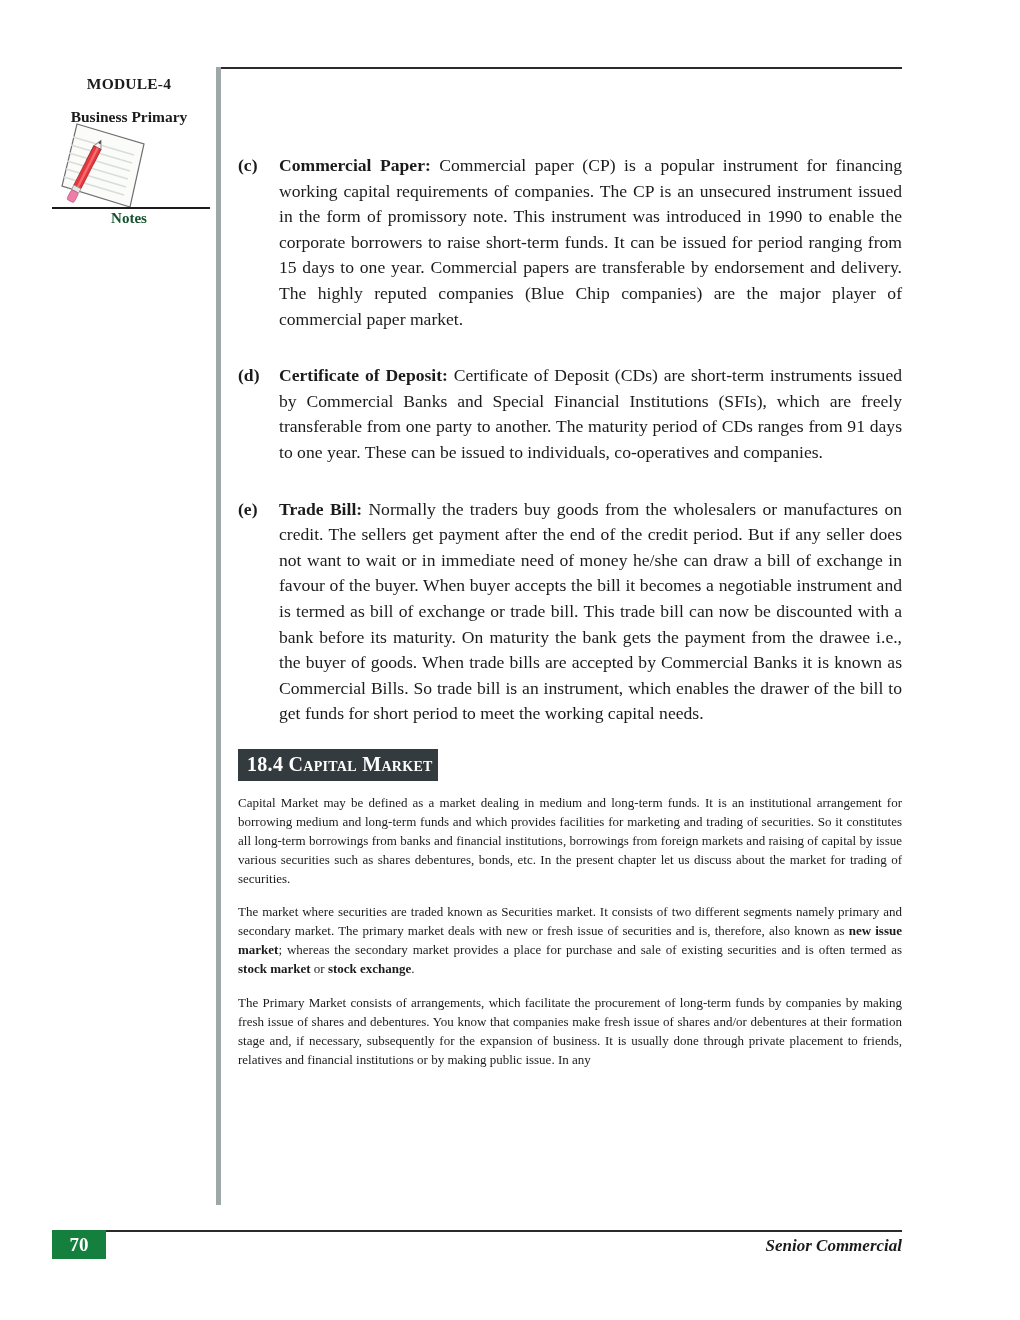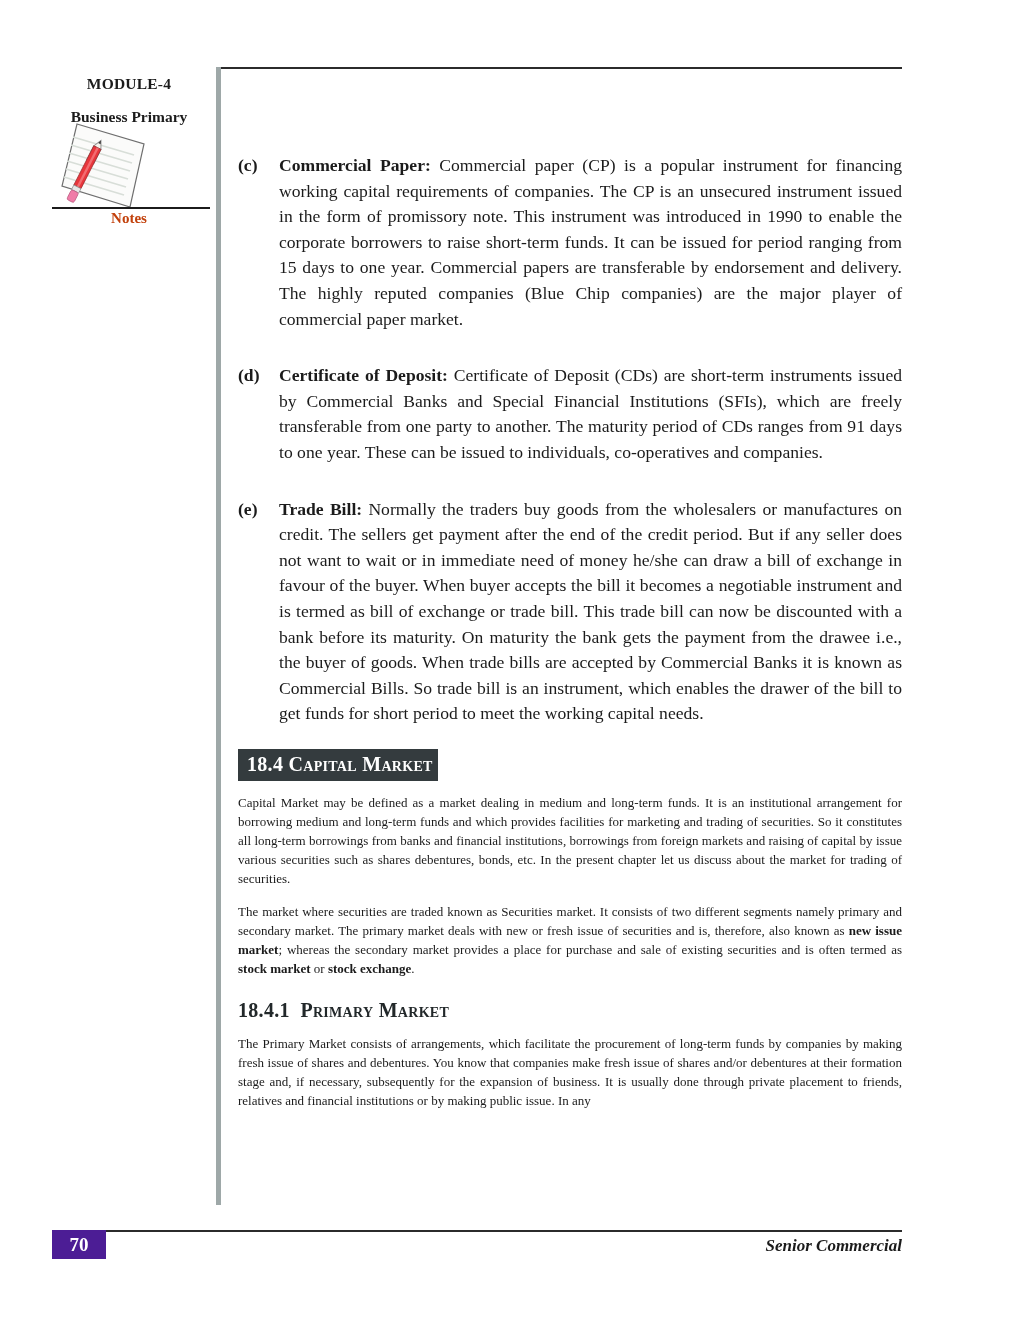--- a/index.html
+++ b/index.html
@@ -65,21 +65,21 @@
   }
   .notes-label {
     position: absolute;
     left: 0;
     top: 148px;
     width: 178px;
     text-align: center;
     font-family: "Liberation Serif", "DejaVu Serif", serif;
     font-weight: bold;
     font-size: 15px;
-    color: #c2410c;
+    color: #14532d;
   }
 
   
   .top-rule {
     position: absolute;
     left: 218px;
     top: 67px;
     width: 684px;
     height: 0;
     border-top: 2px solid #2b2b2b;
@@ -170,21 +170,21 @@
     font-variant: normal;
   }
 
   
   .page-num {
     position: absolute;
     left: 52px;
     top: 1230px;
     width: 54px;
     height: 29px;
-    background: #4c1d95;
+    background: #15803d;
     color: #ffffff;
     font-family: "Liberation Serif", "DejaVu Serif", serif;
     font-weight: bold;
     font-size: 19px;
     display: flex;
     align-items: center;
     justify-content: center;
   }
   .footer-right {
     position: absolute;
@@ -256,21 +256,20 @@
       <span class="marker">(e)</span>
       <span class="body"><span class="lead">Trade Bill:</span><span> Normally the traders buy goods from the wholesalers or manufactures on credit.  The sellers get payment after the end of the credit period.  But if any seller does not want to wait or in immediate need of money he/she can draw a bill of exchange in favour of the buyer.  When buyer accepts the bill it becomes a negotiable instrument and is termed as bill of exchange or  trade bill.  This trade bill can now be discounted with a bank before its maturity.  On maturity the bank gets the payment from the drawee i.e., the buyer of goods.  When trade bills are accepted by Commercial Banks it is known as Commercial Bills.  So trade bill is an instrument, which enables the drawer of the bill to get funds for short period to meet the working capital needs.</span></span>
     </div>
 
     <div class="heading-bar">18.4 Capital Market</div>
 
     <p class="para">Capital Market may be defined as a market dealing in medium and long-term funds. It is an institutional arrangement for borrowing medium and long-term funds and which provides facilities for marketing and trading of securities. So it constitutes all long-term borrowings from banks and financial institutions, borrowings from foreign markets and raising of capital by issue various securities such as shares debentures, bonds, etc.  In the present chapter let us discuss about the market for trading of securities.</p>
 
     <p class="para"><span>The market where securities are traded known as Securities market. It consists of two different segments namely primary and secondary market. The primary market deals with new or fresh issue of securities and is, therefore, also known as </span><b>new issue market</b><span>; whereas the secondary market provides a place for purchase and sale of existing securities and is often termed as </span><b>stock market</b><span> or </span><b>stock exchange</b><span>.</span></p>
 
-    <div class="subheading"><span class="numpart">18.4.1</span>&nbsp; <span>Primary Market</span></div>
 
     <p class="para">The Primary Market consists of arrangements, which facilitate the procurement of long-term funds by companies by making fresh issue of shares and debentures. You know that companies make fresh issue of shares and/or debentures at their formation stage and, if necessary, subsequently for the expansion of business. It is usually done through private placement to friends, relatives and financial institutions or by making public issue. In any</p>
   </div>
 
   <div class="footer-rule"></div>
   <div class="page-num">70</div>
   <div class="footer-right">Senior Commercial</div>
 
 </div>
 

